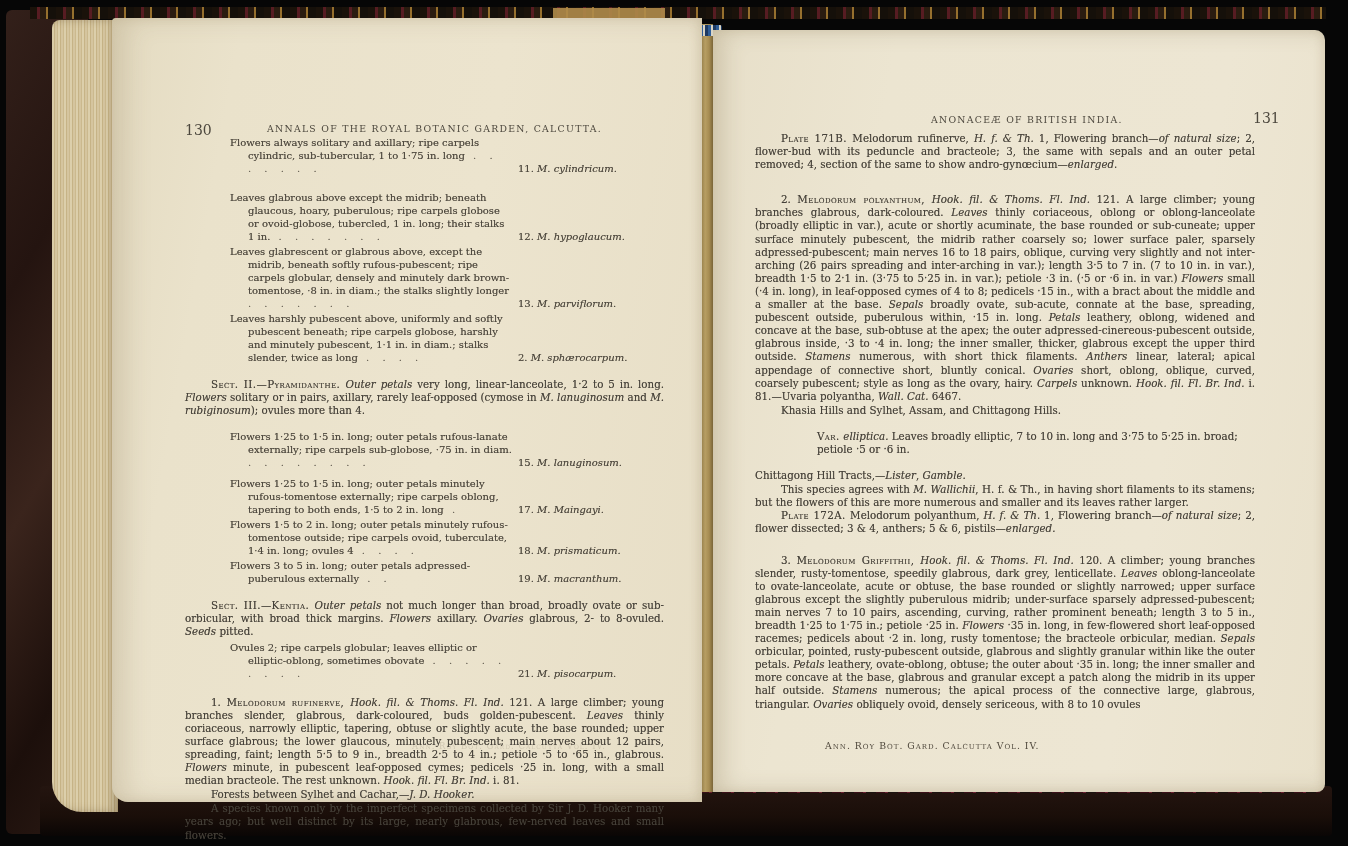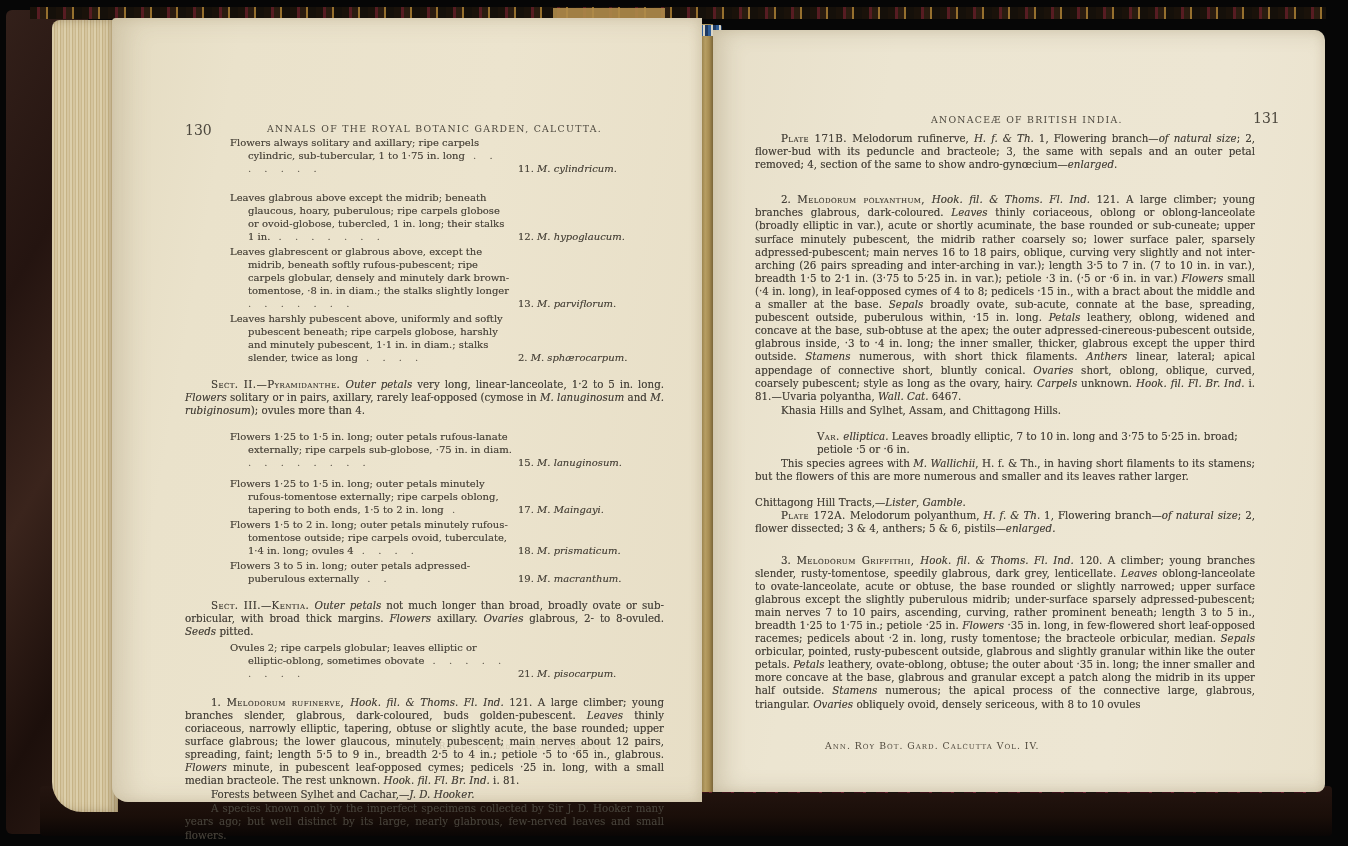--- a/index.html
+++ b/index.html
@@ -90,20 +90,20 @@
   </div>
 
   <div class="page page-right">
     <span class="running-head" style="left:218px;top:84px;">ANONACEÆ OF BRITISH INDIA.</span>
     <span class="pageno" style="left:540px;top:80px;">131</span>
     <div class="body-col body-right">
         <div class="blk blk-para"><span class="s-sc">Plate 171B.  </span><span class="s-n">Melodorum rufinerve, </span><span class="s-i">H. f. &amp; Th.</span><span class="s-n">  1, Flowering branch—</span><span class="s-i">of natural size</span><span class="s-n">; 2, flower-bud with its peduncle and bracteole; 3, the same with sepals and an outer petal removed; 4, section of the same to show andro-gynœcium—</span><span class="s-i">enlarged.</span></div>
         <div class="blk blk-para" style="margin-top: 22px;"><span class="s-n">2.  </span><span class="s-sc">Melodorum polyanthum, </span><span class="s-i">Hook. fil. &amp; Thoms. Fl. Ind.</span><span class="s-n"> 121.  A large climber; young branches glabrous, dark-coloured.  </span><span class="s-i">Leaves</span><span class="s-n"> thinly coriaceous, oblong or oblong-lanceolate (broadly elliptic in var.), acute or shortly acuminate, the base rounded or sub-cuneate; upper surface minutely pubescent, the midrib rather coarsely so; lower surface paler, sparsely adpressed-pubescent; main nerves 16 to 18 pairs, oblique, curving very slightly and not inter-arching (26 pairs spreading and inter-arching in var.); length 3·5 to 7 in. (7 to 10 in. in var.), breadth 1·5 to 2·1 in. (3·75 to 5·25 in. in var.); petiole ·3 in. (·5 or ·6 in. in var.)  </span><span class="s-i">Flowers</span><span class="s-n"> small (·4 in. long), in leaf-opposed cymes of 4 to 8; pedicels ·15 in., with a bract about the middle and a smaller at the base.  </span><span class="s-i">Sepals</span><span class="s-n"> broadly ovate, sub-acute, connate at the base, spreading, pubescent outside, puberulous within, ·15 in. long.  </span><span class="s-i">Petals</span><span class="s-n"> leathery, oblong, widened and concave at the base, sub-obtuse at the apex; the outer adpressed-cinereous-pubescent outside, glabrous inside, ·3 to ·4 in. long; the inner smaller, thicker, glabrous except the upper third outside.  </span><span class="s-i">Stamens</span><span class="s-n"> numerous, with short thick filaments.  </span><span class="s-i">Anthers</span><span class="s-n"> linear, lateral; apical appendage of connective short, bluntly conical.  </span><span class="s-i">Ovaries</span><span class="s-n"> short, oblong, oblique, curved, coarsely pubescent; style as long as the ovary, hairy.  </span><span class="s-i">Carpels</span><span class="s-n"> unknown.  </span><span class="s-i">Hook. fil. Fl. Br. Ind.</span><span class="s-n"> i. 81.—Uvaria polyantha, </span><span class="s-i">Wall. Cat.</span><span class="s-n"> 6467.</span></div>
         <div class="blk blk-para" style="margin-top: 1px;"><span class="s-n">Khasia Hills and Sylhet, Assam, and Chittagong Hills.</span></div>
         <div class="blk blk-var" style="margin-top: 13px;"><span class="s-sc">Var. </span><span class="s-i">elliptica.</span><span class="s-n">  Leaves broadly elliptic, 7 to 10 in. long and 3·75 to 5·25 in. broad; petiole ·5 or ·6 in.</span></div>
+        <div class="blk blk-para ni" style="margin-top: 13px;"><span class="s-n">Chittagong Hill Tracts,—</span><span class="s-i">Lister</span><span class="s-n">, </span><span class="s-i">Gamble</span><span class="s-n">.</span></div>
         <div class="blk blk-para" style="margin-top: 1px;"><span class="s-n">This species agrees with </span><span class="s-i">M. Wallichii</span><span class="s-n">, H. f. &amp; Th., in having short filaments to its stamens; but the flowers of this are more numerous and smaller and its leaves rather larger.</span></div>
-        <div class="blk blk-para ni" style="margin-top: 13px;"><span class="s-n">Chittagong Hill Tracts,—</span><span class="s-i">Lister</span><span class="s-n">, </span><span class="s-i">Gamble</span><span class="s-n">.</span></div>
         <div class="blk blk-para" style=""><span class="s-sc">Plate 172A.  </span><span class="s-n">Melodorum polyanthum, </span><span class="s-i">H. f. &amp; Th.</span><span class="s-n">  1, Flowering branch—</span><span class="s-i">of natural size</span><span class="s-n">; 2, flower dissected; 3 &amp; 4, anthers; 5 &amp; 6, pistils—</span><span class="s-i">enlarged.</span></div>
         <div class="blk blk-para" style="margin-top: 18px;"><span class="s-n">3.  </span><span class="s-sc">Melodorum Griffithii, </span><span class="s-i">Hook. fil. &amp; Thoms. Fl. Ind.</span><span class="s-n"> 120.  A climber; young branches slender, rusty-tomentose, speedily glabrous, dark grey, lenticellate.  </span><span class="s-i">Leaves</span><span class="s-n"> oblong-lanceolate to ovate-lanceolate, acute or obtuse, the base rounded or slightly narrowed; upper surface glabrous except the slightly puberulous midrib; under-surface sparsely adpressed-pubescent; main nerves 7 to 10 pairs, ascending, curving, rather prominent beneath; length 3 to 5 in., breadth 1·25 to 1·75 in.; petiole ·25 in.  </span><span class="s-i">Flowers</span><span class="s-n"> ·35 in. long, in few-flowered short leaf-opposed racemes; pedicels about ·2 in. long, rusty tomentose; the bracteole orbicular, median.  </span><span class="s-i">Sepals</span><span class="s-n"> orbicular, pointed, rusty-pubescent outside, glabrous and slightly granular within like the outer petals.  </span><span class="s-i">Petals</span><span class="s-n"> leathery, ovate-oblong, obtuse; the outer about ·35 in. long; the inner smaller and more concave at the base, glabrous and granular except a patch along the midrib in its upper half outside.  </span><span class="s-i">Stamens</span><span class="s-n"> numerous; the apical process of the connective large, glabrous, triangular.  </span><span class="s-i">Ovaries</span><span class="s-n"> obliquely ovoid, densely sericeous, with 8 to 10 ovules</span></div>
       </div>
     <span class="footer-line" style="left:112px;top:710px;">Ann. Roy Bot. Gard. Calcutta Vol. IV.</span>
   </div>
 </div>
 
 </body></html>

